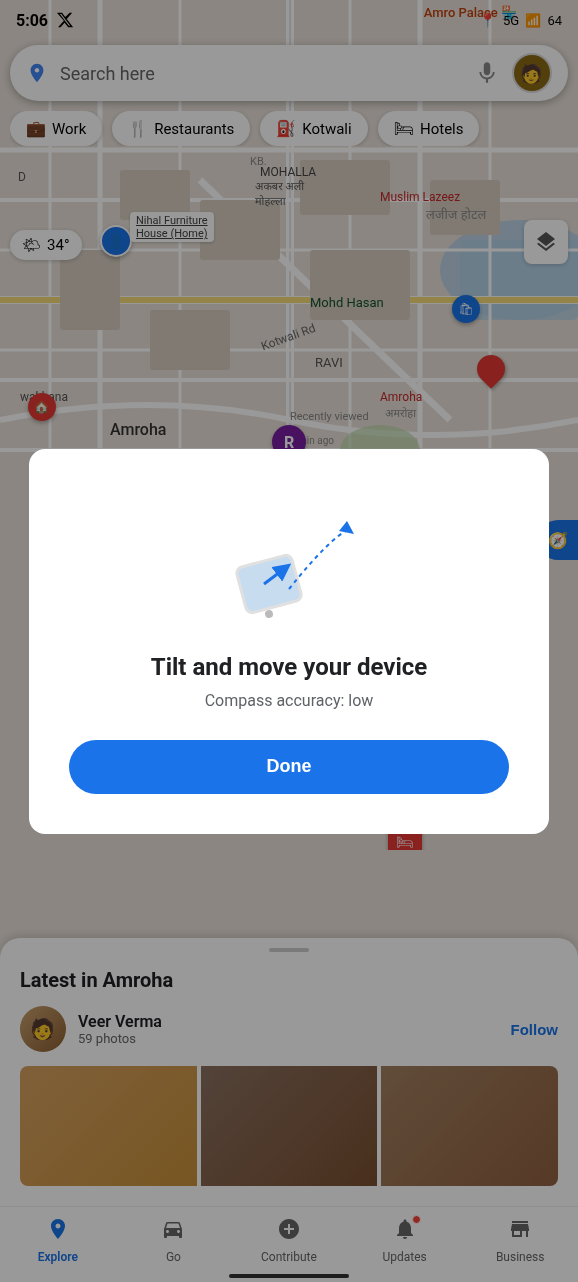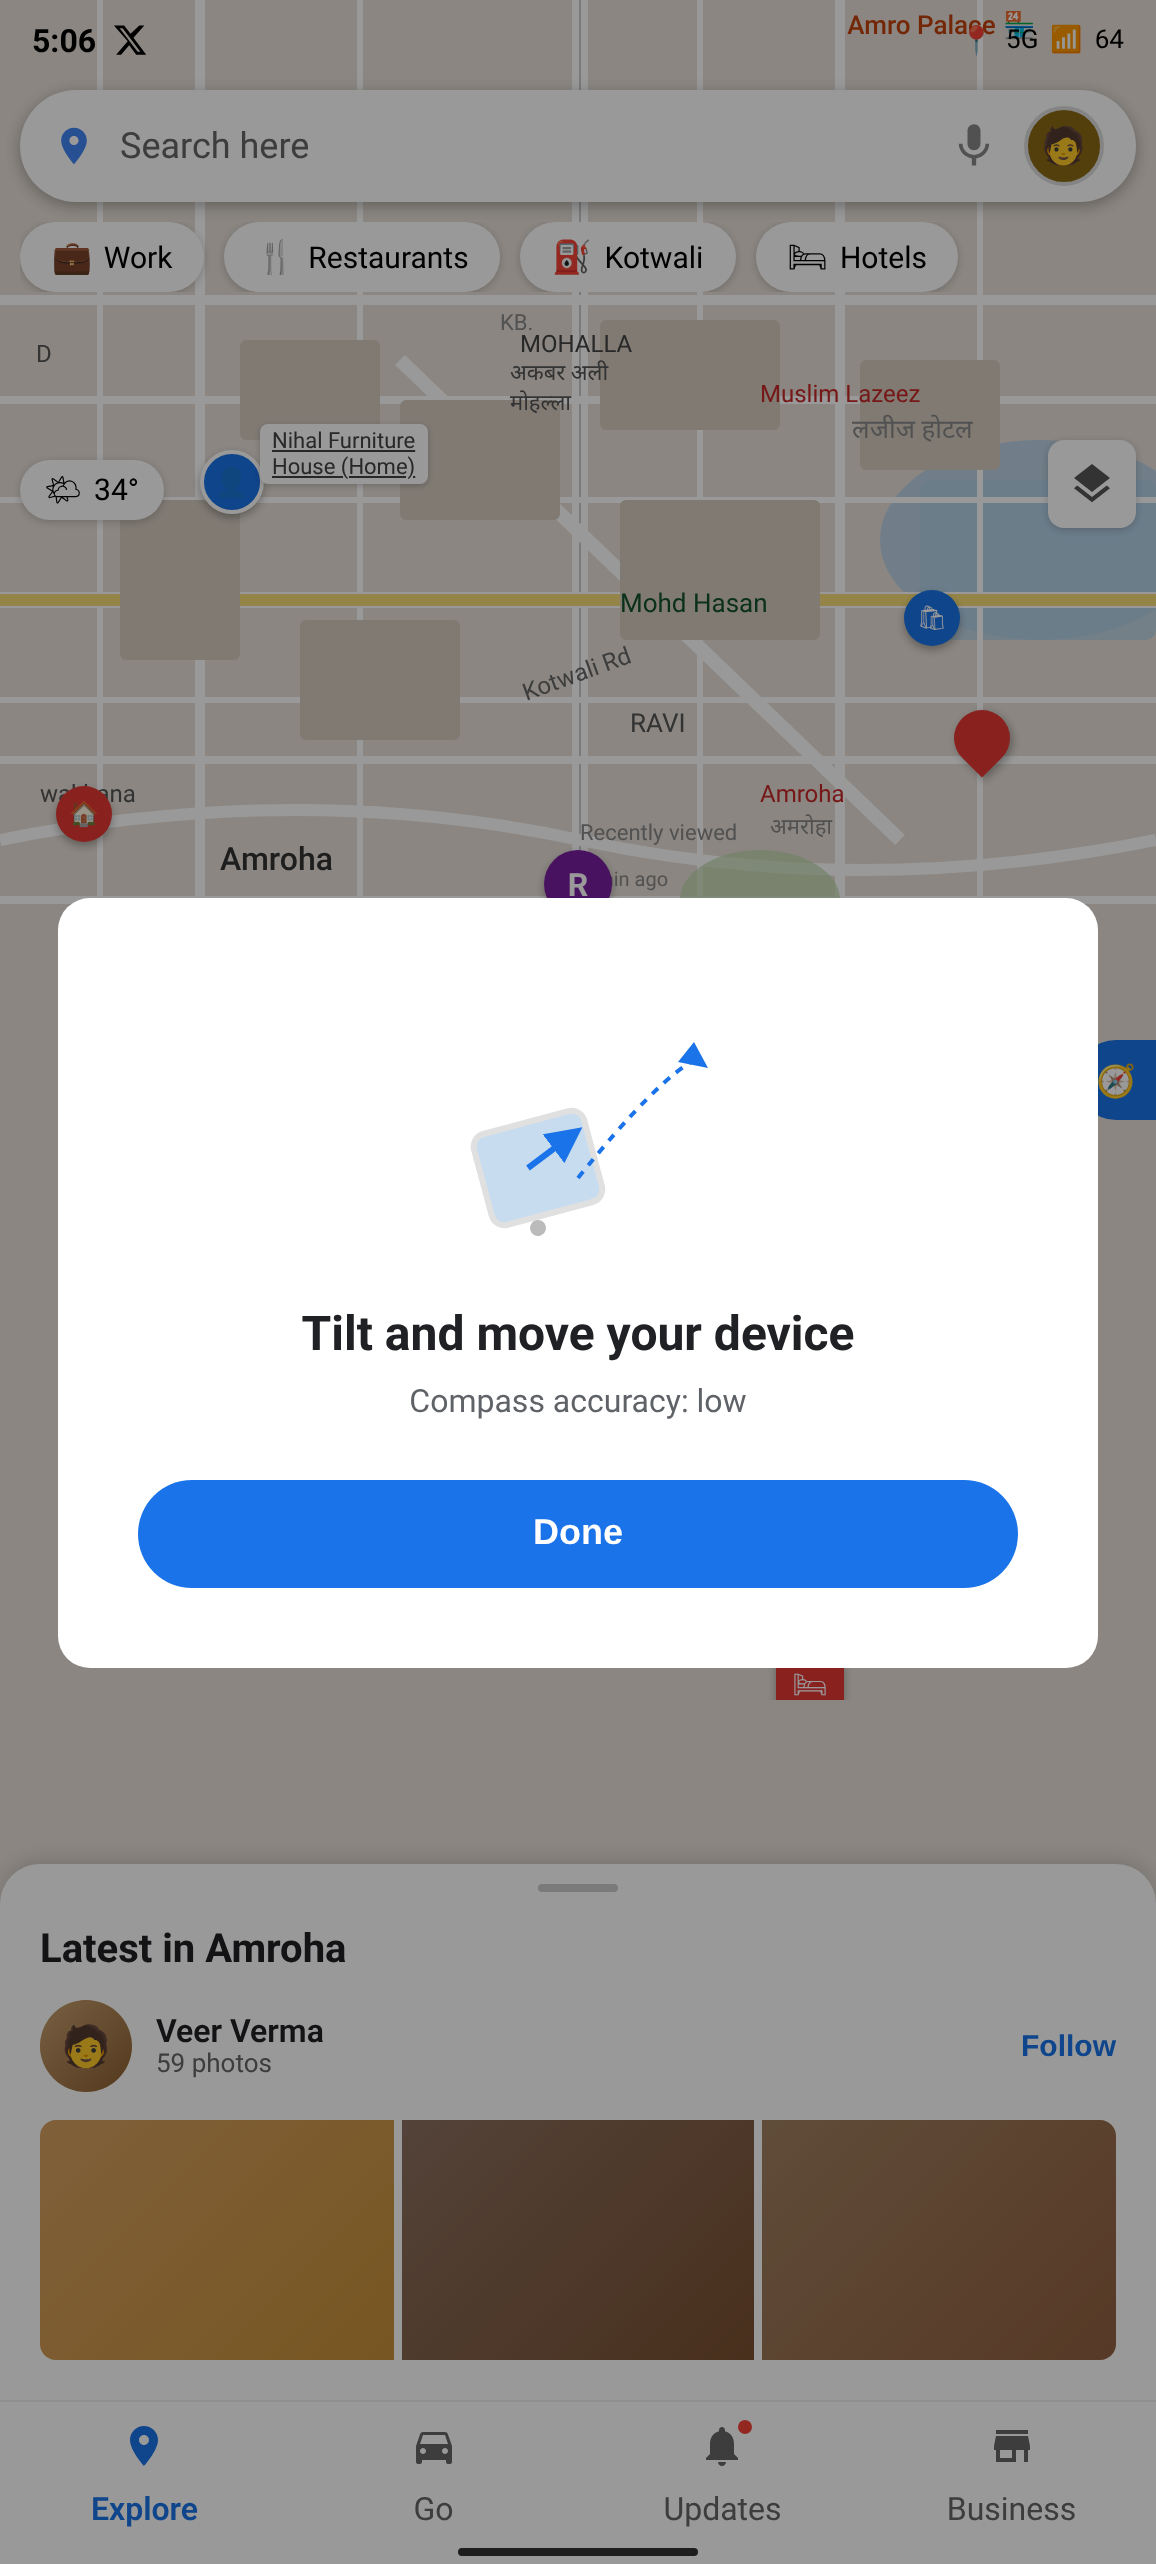--- a/index.html
+++ b/index.html
@@ -325,21 +325,21 @@
       cursor: pointer;
       flex: 1;
     }
     .nav-icon {
       font-size: 22px;
       color: #666;
       position: relative;
     }
     .nav-icon.active { color: #1a73e8; }
     .nav-label {
-      font-size: 16px;
+      font-size: 12px;
       color: #666;
     }
     .nav-label.active { color: #1a73e8; font-weight: 600; }
     .notification-dot {
       position: absolute;
       top: -2px;
       right: -4px;
       width: 9px;
       height: 9px;
       background: #f44336;
@@ -594,20 +594,28 @@
 
     <div class="nav-item">
       <span class="nav-icon">
         <svg width="24" height="24" viewBox="0 0 24 24" fill="#666">
           <path d="M18.92 6.01C18.72 5.42 18.16 5 17.5 5h-11c-.66 0-1.21.42-1.42 1.01L3 12v8c0 .55.45 1 1 1h1c.55 0 1-.45 1-1v-1h12v1c0 .55.45 1 1 1h1c.55 0 1-.45 1-1v-8l-2.08-5.99zM6.5 16c-.83 0-1.5-.67-1.5-1.5S5.67 13 6.5 13s1.5.67 1.5 1.5S7.33 16 6.5 16zm11 0c-.83 0-1.5-.67-1.5-1.5s.67-1.5 1.5-1.5 1.5.67 1.5 1.5-.67 1.5-1.5 1.5zM5 11l1.5-4.5h11L19 11H5z"></path>
         </svg>
       </span>
       <span class="nav-label">Go</span>
     </div>
 
+    <div class="nav-item">
+      <span class="nav-icon">
+        <svg width="24" height="24" viewBox="0 0 24 24" fill="#666">
+          <path d="M12 2C6.48 2 2 6.48 2 12s4.48 10 10 10 10-4.48 10-10S17.52 2 12 2zm5 11h-4v4h-2v-4H7v-2h4V7h2v4h4v2z"></path>
+        </svg>
+      </span>
+      <span class="nav-label">Contribute</span>
+    </div>
 
     <div class="nav-item">
       <span class="nav-icon" style="position:relative;">
         <svg width="24" height="24" viewBox="0 0 24 24" fill="#666">
           <path d="M12 22c1.1 0 2-.9 2-2h-4c0 1.1.9 2 2 2zm6-6v-5c0-3.07-1.64-5.64-4.5-6.32V4c0-.83-.67-1.5-1.5-1.5s-1.5.67-1.5 1.5v.68C7.63 5.36 6 7.92 6 11v5l-2 2v1h16v-1l-2-2z"></path>
         </svg>
         <span class="notification-dot"></span>
       </span>
       <span class="nav-label">Updates</span>
     </div>

